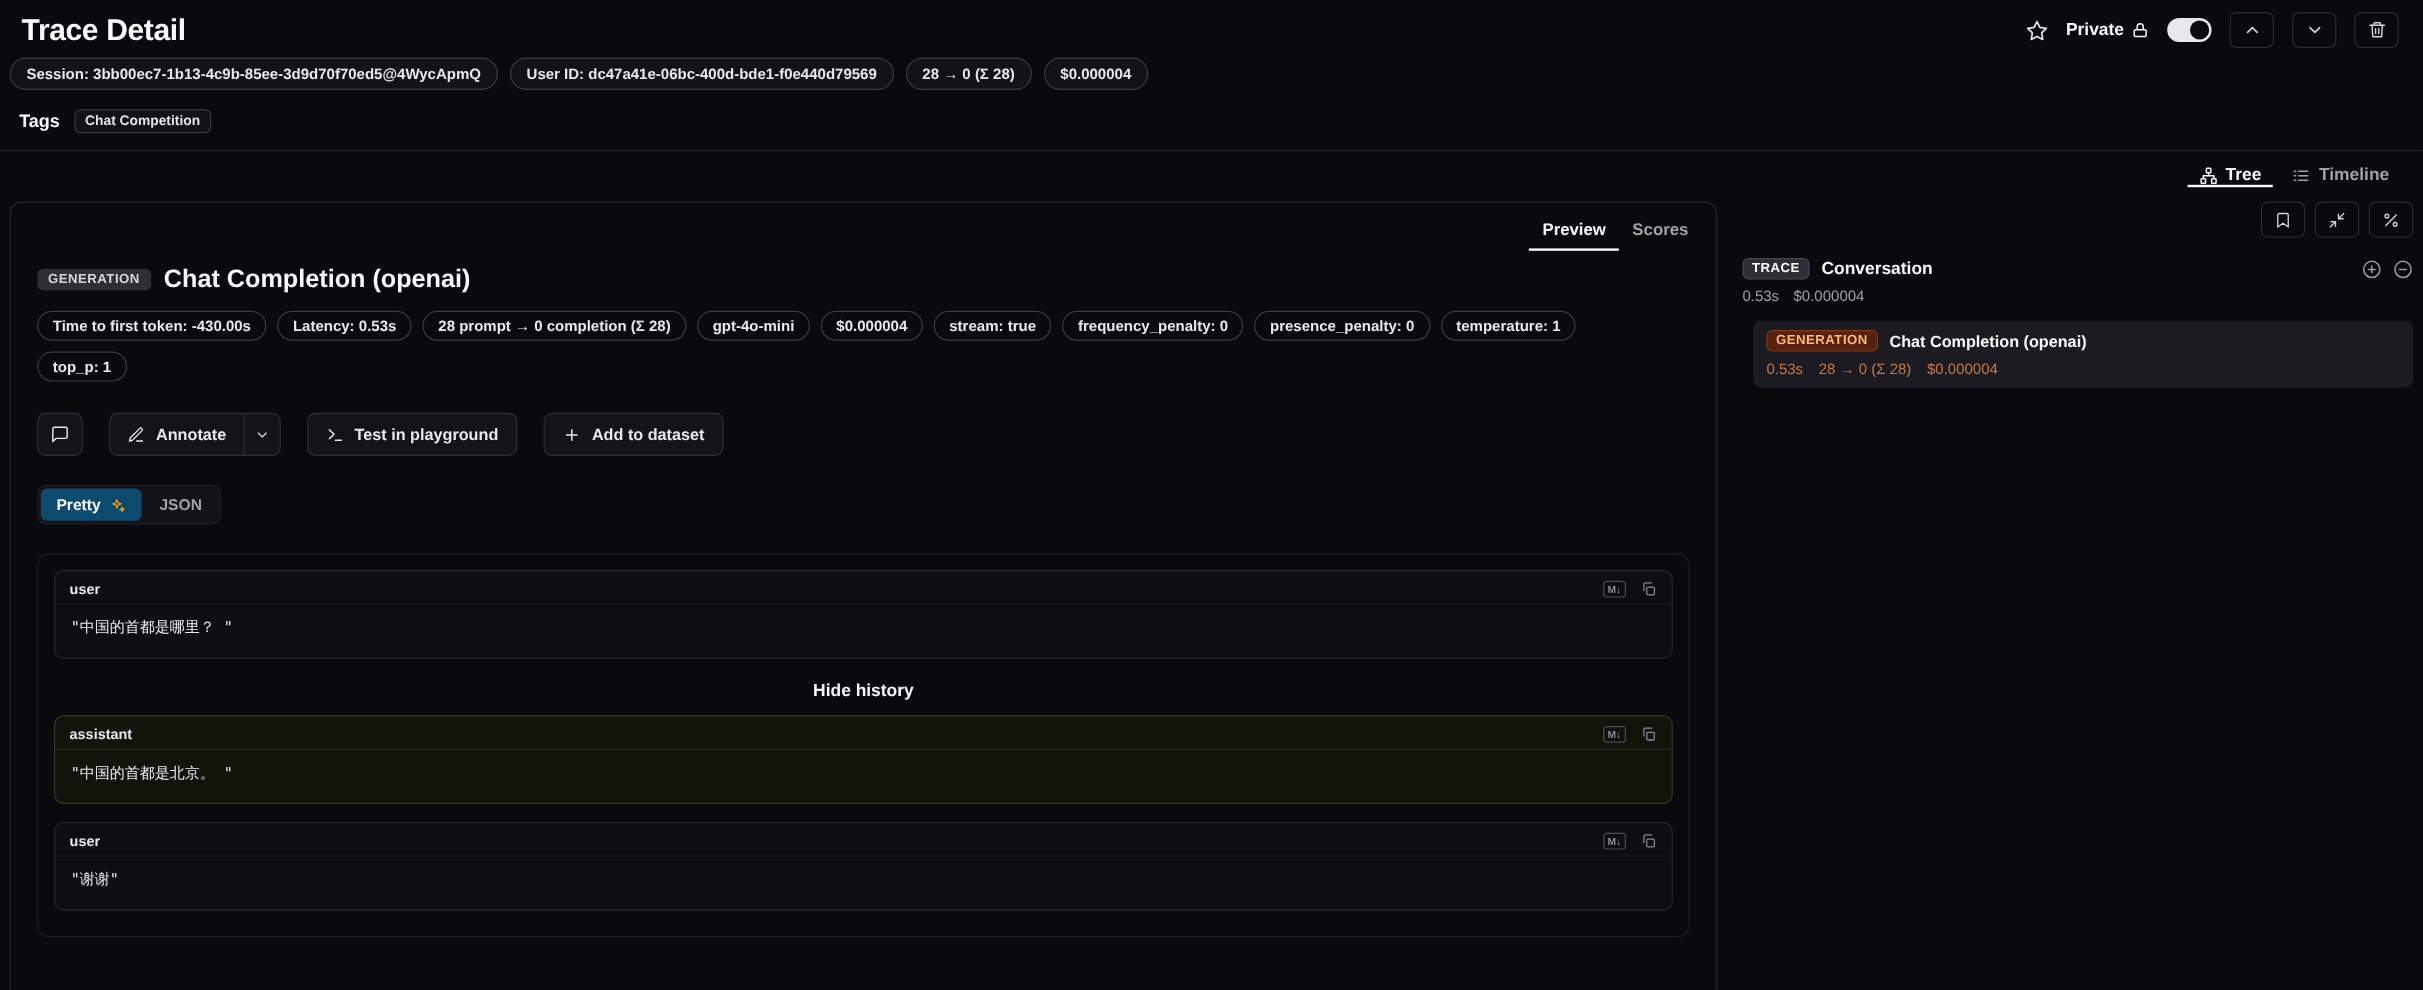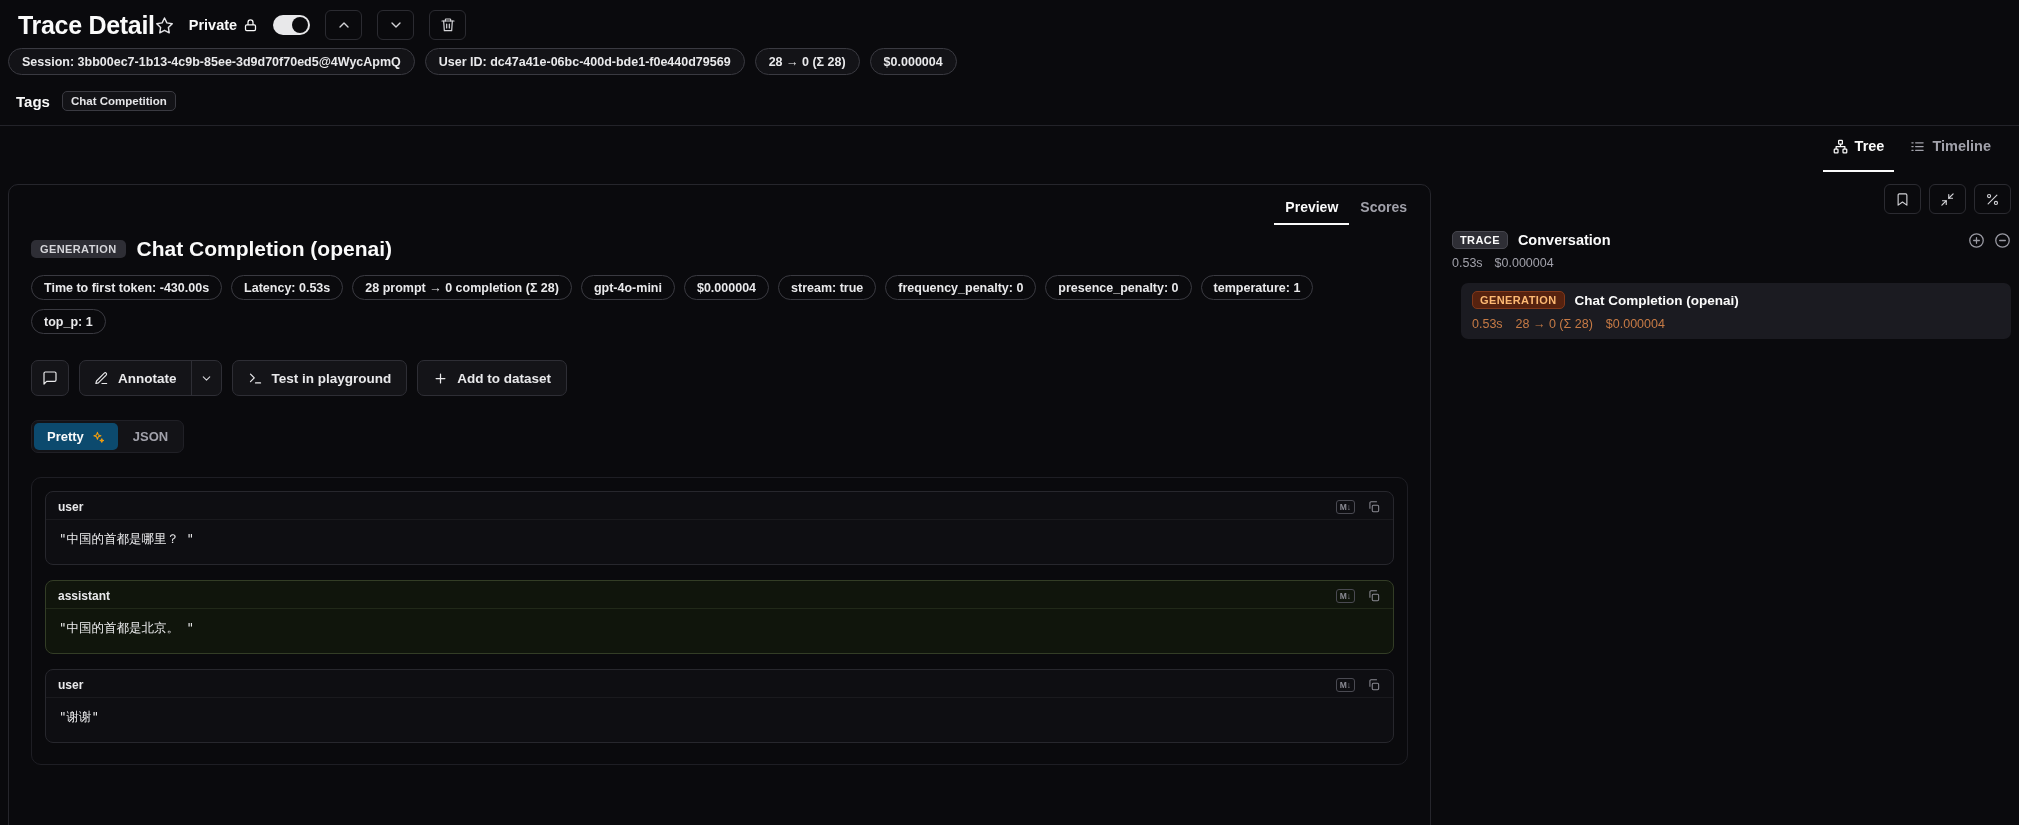--- a/index.html
+++ b/index.html
@@ -7,21 +7,21 @@
   body {
     background: #0a0a0d;
     color: #fafafa;
     font-family: "Liberation Sans", "DejaVu Sans", sans-serif;
     font-size: 14px;
   }
   svg { display: block; }
 
   
   .top {
-    display: flex; align-items: center;
+    display: flex; justify-content: space-between; align-items: center;
     padding: 9px 20px 5px 18px; height: 46px;
   }
   .page-title { font-size: 25px; font-weight: 700; letter-spacing: -0.3px; }
   .top-right { display: flex; align-items: center; gap: 15px; }
   .plain-icon-btn { background: none; border: none; color: #e4e4e7; cursor: pointer; display:flex; align-items:center; }
   .private { display: flex; align-items: center; gap: 6px; font-weight: 600; font-size: 14.5px; color: #fafafa; }
   .toggle { width: 37px; height: 20px; border-radius: 10px; background: #e8e8ea; position: relative; cursor: pointer; border:none; }
   .toggle .knob { position: absolute; right: 2px; top: 2px; width: 16px; height: 16px; border-radius: 50%; background: #0b0b0e; }
   .icon-btn {
     width: 37px; height: 30px; border: 1px solid #2b2b31; border-radius: 6px;
@@ -46,21 +46,21 @@
   .tags-label { font-size: 15px; font-weight: 700; }
   .tag {
     font-size: 11.5px; font-weight: 600; padding: 3px 8px;
     border: 1px solid #3a3a41; border-radius: 5px; background: #131317; color: #e4e4e7; cursor: pointer;
   }
 
   
   .viewtabs { display: flex; justify-content: flex-end; gap: 6px; padding: 5px 18px 0; }
   .viewtab {
     display: flex; align-items: center; gap: 7px; font-weight: 600; font-size: 14.5px;
-    color: #a1a1aa; padding: 7px 10px 16px; border: none; background: none; cursor: pointer;
+    color: #a1a1aa; padding: 7px 10px 0; border: none; background: none; cursor: pointer;
     border-bottom: 2px solid transparent;
   }
   .viewtab.active { color: #fafafa; border-bottom-color: #fafafa; }
 
   
   .main { display: flex; gap: 14px; padding: 12px 8px 0; align-items: flex-start; }
   .card {
     flex: 1; border: 1px solid #26262c; border-radius: 10px;
     height: 720px; overflow: hidden; background: #0a0a0d;
   }
@@ -80,21 +80,21 @@
   .obs-title { font-size: 21px; font-weight: 700; }
   .timestamp { color: #a1a1aa; font-size: 13.5px; margin-top: 9px; }
 
   .pills { display: flex; flex-wrap: wrap; gap: 9px; margin-top: 14px; }
   .pill {
     height: 25px; display: flex; align-items: center; padding: 0 12px;
     border: 1px solid #3a3a41; border-radius: 13px;
     font-size: 12.5px; font-weight: 600; color: #e9e9eb; white-space: nowrap;
   }
 
-  .actions { display: flex; gap: 10px; margin-top: 26px; align-items: center; }
+  .actions { display: flex; gap: 22px; margin-top: 26px; align-items: center; }
   .btn {
     height: 36px; display: flex; align-items: center; gap: 9px; padding: 0 15px;
     border: 1px solid #2e2e35; border-radius: 7px; background: #141418;
     font-size: 13.5px; font-weight: 600; color: #e9e9eb; cursor: pointer;
     font-family: inherit;
   }
   .btn.icon-only { width: 38px; padding: 0; justify-content: center; }
   .btn-split { display: flex; align-items: stretch; border: 1px solid #2e2e35; border-radius: 7px; background: #141418; height: 36px; overflow: hidden; }
   .btn-split .main-part { display:flex; align-items:center; gap: 9px; padding: 0 14px; font-size: 13.5px; font-weight: 600; color:#e9e9eb; background:none; border:none; cursor:pointer; font-family: inherit;}
   .btn-split .chev-part { display:flex; align-items:center; justify-content:center; width: 30px; border:none; border-left: 1px solid #2e2e35; background:none; color:#d4d4d8; cursor:pointer; }
@@ -342,20 +342,21 @@
                 <svg width="14" height="14" viewBox="0 0 24 24" fill="none" stroke="currentColor" stroke-width="1.8" stroke-linejoin="round">
                     <rect x="9" y="9" width="11" height="11" rx="2"></rect>
                     <path d="M5 15V5a2 2 0 0 1 2-2h10"></path>
                   </svg>
               </button>
             </span>
           </div>
           <div class="msg-body">"中国的首都是哪里？ "</div>
         </div>
 
+        <button class="hide-history">Hide history</button>
 
         
         <div class="msg assistant">
           <div class="msg-head">
             <span class="msg-role">assistant</span>
             <span class="msg-icons">
               <button class="md-chip">M↓</button>
               <button class="copy-btn">
                 <svg width="14" height="14" viewBox="0 0 24 24" fill="none" stroke="currentColor" stroke-width="1.8" stroke-linejoin="round">
                     <rect x="9" y="9" width="11" height="11" rx="2"></rect>

